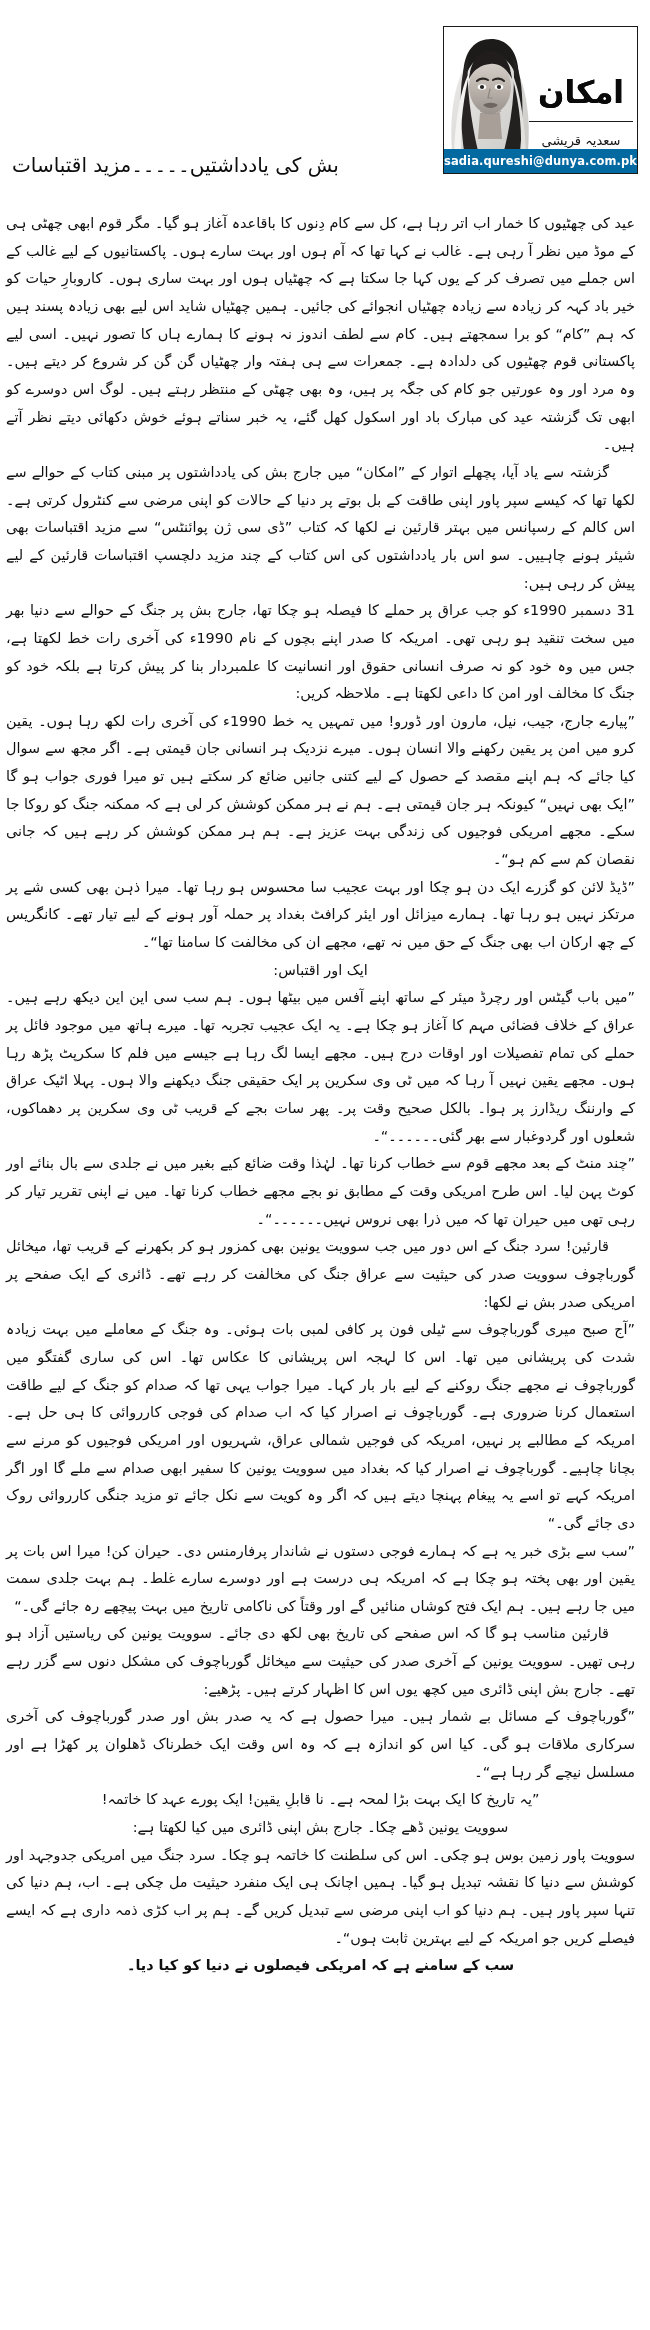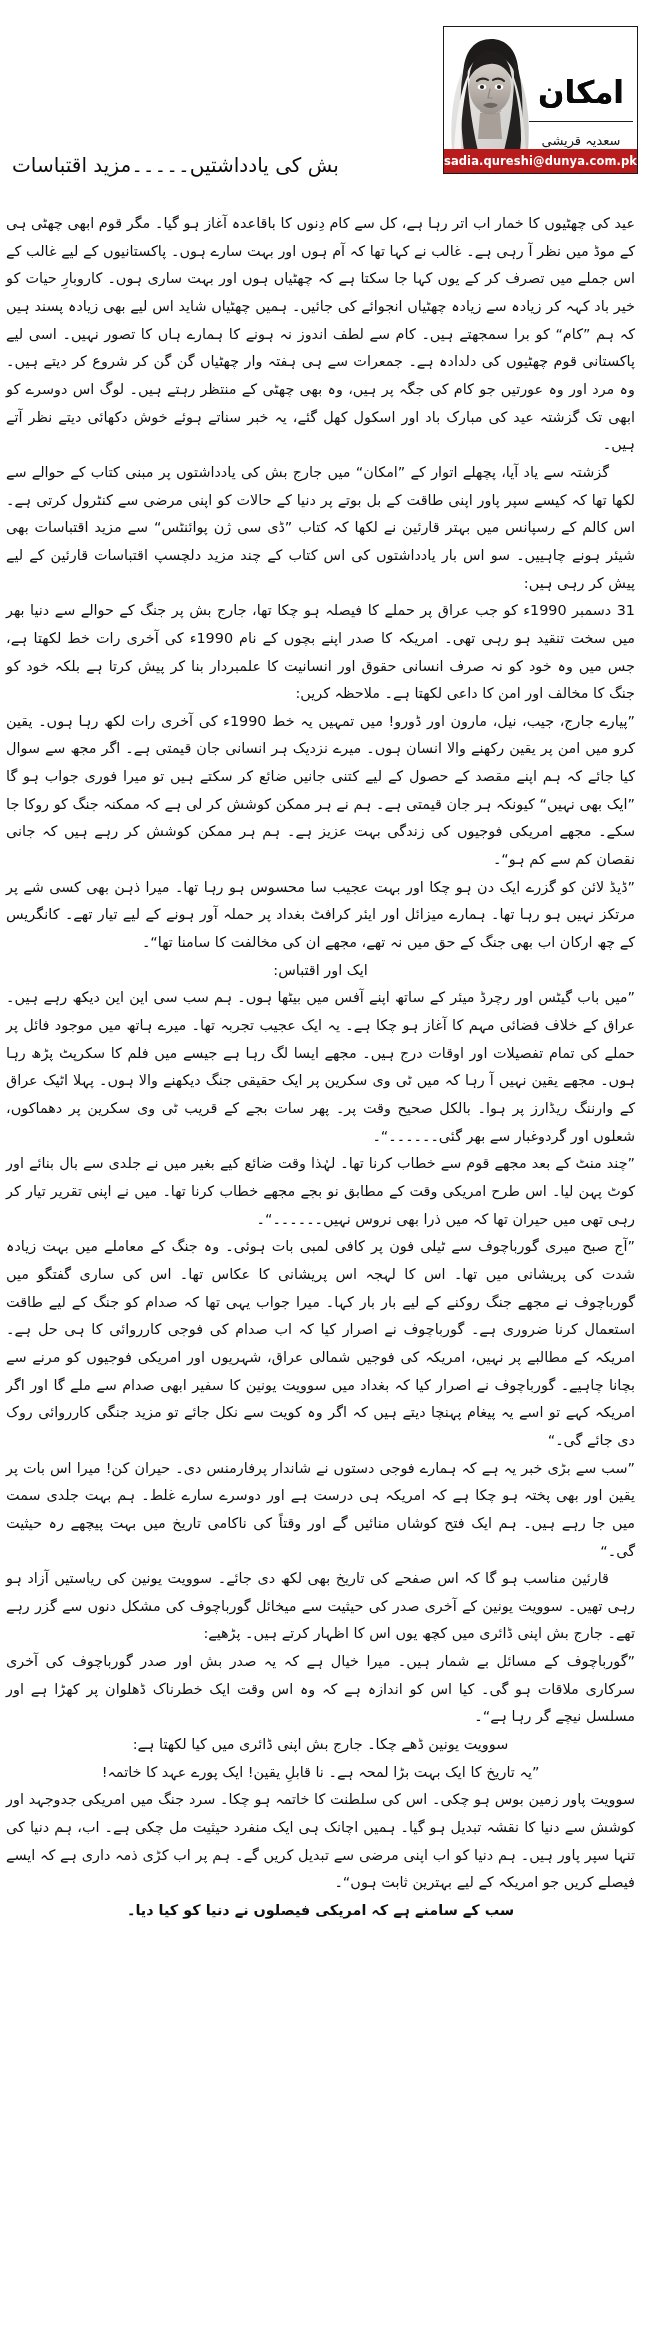--- a/index.html
+++ b/index.html
@@ -78,21 +78,21 @@
     z-index:2;
     background:#ffffff;
   }
   .ph-svg{display:block;width:100%;height:100%;}
   .mast-email{
     position:absolute;
     left:0;
     right:0;
     bottom:0;
     height:24px;
-    background:#b91c1c;
+    background:#0369a1;
     color:#ffffff;
     display:flex;
     align-items:center;
     justify-content:center;
     z-index:5;
   }
   .mast-email span{
     font-family:"DejaVu Sans","Liberation Sans",sans-serif;
     font-size:11.5px;
     font-weight:bold;
@@ -214,21 +214,22 @@
 
 <div class="article" id="article-body">
     <p>عید کی چھٹیوں کا خمار اب اتر رہا ہے، کل سے کام دِنوں کا باقاعدہ آغاز ہو گیا۔ مگر قوم ابھی چھٹی ہی کے موڈ میں نظر آ رہی ہے۔ غالب نے کہا تھا کہ آم ہوں اور بہت سارے ہوں۔ پاکستانیوں کے لیے غالب کے اس جملے میں تصرف کر کے یوں کہا جا سکتا ہے کہ چھٹیاں ہوں اور بہت ساری ہوں۔ کاروبارِ حیات کو خیر باد کہہ کر زیادہ سے زیادہ چھٹیاں انجوائے کی جائیں۔ ہمیں چھٹیاں شاید اس لیے بھی زیادہ پسند ہیں کہ ہم ”کام“ کو برا سمجھتے ہیں۔ کام سے لطف اندوز نہ ہونے کا ہمارے ہاں کا تصور نہیں۔ اسی لیے پاکستانی قوم چھٹیوں کی دلدادہ ہے۔ جمعرات سے ہی ہفتہ وار چھٹیاں گن گن کر شروع کر دیتے ہیں۔ وہ مرد اور وہ عورتیں جو کام کی جگہ پر ہیں، وہ بھی چھٹی کے منتظر رہتے ہیں۔ لوگ اس دوسرے کو ابھی تک گزشتہ عید کی مبارک باد اور اسکول کھل گئے، یہ خبر سناتے ہوئے خوش دکھائی دیتے نظر آتے ہیں۔</p>
     <p class="indent">گزشتہ سے یاد آیا، پچھلے اتوار کے ”امکان“ میں جارج بش کی یادداشتوں پر مبنی کتاب کے حوالے سے لکھا تھا کہ کیسے سپر پاور اپنی طاقت کے بل بوتے پر دنیا کے حالات کو اپنی مرضی سے کنٹرول کرتی ہے۔ اس کالم کے رسپانس میں بہتر قارئین نے لکھا کہ کتاب ”ڈی سی ژن پوائنٹس“ سے مزید اقتباسات بھی شیئر ہونے چاہییں۔ سو اس بار یادداشتوں کی اس کتاب کے چند مزید دلچسپ اقتباسات قارئین کے لیے پیش کر رہی ہیں:</p>
     <p>31 دسمبر 1990ء کو جب عراق پر حملے کا فیصلہ ہو چکا تھا، جارج بش پر جنگ کے حوالے سے دنیا بھر میں سخت تنقید ہو رہی تھی۔ امریکہ کا صدر اپنے بچوں کے نام 1990ء کی آخری رات خط لکھتا ہے، جس میں وہ خود کو نہ صرف انسانی حقوق اور انسانیت کا علمبردار بنا کر پیش کرتا ہے بلکہ خود کو جنگ کا مخالف اور امن کا داعی لکھتا ہے۔ ملاحظہ کریں:</p>
     <p>”پیارے جارج، جیب، نیل، مارون اور ڈورو! میں تمہیں یہ خط 1990ء کی آخری رات لکھ رہا ہوں۔ یقین کرو میں امن پر یقین رکھنے والا انسان ہوں۔ میرے نزدیک ہر انسانی جان قیمتی ہے۔ اگر مجھ سے سوال کیا جائے کہ ہم اپنے مقصد کے حصول کے لیے کتنی جانیں ضائع کر سکتے ہیں تو میرا فوری جواب ہو گا ”ایک بھی نہیں“ کیونکہ ہر جان قیمتی ہے۔ ہم نے ہر ممکن کوشش کر لی ہے کہ ممکنہ جنگ کو روکا جا سکے۔ مجھے امریکی فوجیوں کی زندگی بہت عزیز ہے۔ ہم ہر ممکن کوشش کر رہے ہیں کہ جانی نقصان کم سے کم ہو“۔</p>
     <p>”ڈیڈ لائن کو گزرے ایک دن ہو چکا اور بہت عجیب سا محسوس ہو رہا تھا۔ میرا ذہن بھی کسی شے پر مرتکز نہیں ہو رہا تھا۔ ہمارے میزائل اور ایئر کرافٹ بغداد پر حملہ آور ہونے کے لیے تیار تھے۔ کانگریس کے چھ ارکان اب بھی جنگ کے حق میں نہ تھے، مجھے ان کی مخالفت کا سامنا تھا“۔</p>
     <p class="center">ایک اور اقتباس:</p>
     <p>”میں باب گیٹس اور رچرڈ میئر کے ساتھ اپنے آفس میں بیٹھا ہوں۔ ہم سب سی این این دیکھ رہے ہیں۔ عراق کے خلاف فضائی مہم کا آغاز ہو چکا ہے۔ یہ ایک عجیب تجربہ تھا۔ میرے ہاتھ میں موجود فائل پر حملے کی تمام تفصیلات اور اوقات درج ہیں۔ مجھے ایسا لگ رہا ہے جیسے میں فلم کا سکرپٹ پڑھ رہا ہوں۔ مجھے یقین نہیں آ رہا کہ میں ٹی وی سکرین پر ایک حقیقی جنگ دیکھنے والا ہوں۔ پہلا اٹیک عراق کے وارننگ ریڈارز پر ہوا۔ بالکل صحیح وقت پر۔ پھر سات بجے کے قریب ٹی وی سکرین پر دھماکوں، شعلوں اور گردوغبار سے بھر گئی۔۔۔۔۔۔“۔</p>
     <p>”چند منٹ کے بعد مجھے قوم سے خطاب کرنا تھا۔ لہٰذا وقت ضائع کیے بغیر میں نے جلدی سے بال بنائے اور کوٹ پہن لیا۔ اس طرح امریکی وقت کے مطابق نو بجے مجھے خطاب کرنا تھا۔ میں نے اپنی تقریر تیار کر رہی تھی میں حیران تھا کہ میں ذرا بھی نروس نہیں۔۔۔۔۔۔“۔</p>
+    <p class="indent">قارئین! سرد جنگ کے اس دور میں جب سوویت یونین بھی کمزور ہو کر بکھرنے کے قریب تھا، میخائل گورباچوف سوویت صدر کی حیثیت سے عراق جنگ کی مخالفت کر رہے تھے۔ ڈائری کے ایک صفحے پر امریکی صدر بش نے لکھا:</p>
     <p>”آج صبح میری گورباچوف سے ٹیلی فون پر کافی لمبی بات ہوئی۔ وہ جنگ کے معاملے میں بہت زیادہ شدت کی پریشانی میں تھا۔ اس کا لہجہ اس پریشانی کا عکاس تھا۔ اس کی ساری گفتگو میں گورباچوف نے مجھے جنگ روکنے کے لیے بار بار کہا۔ میرا جواب یہی تھا کہ صدام کو جنگ کے لیے طاقت استعمال کرنا ضروری ہے۔ گورباچوف نے اصرار کیا کہ اب صدام کی فوجی کارروائی کا ہی حل ہے۔ امریکہ کے مطالبے پر نہیں، امریکہ کی فوجیں شمالی عراق، شہریوں اور امریکی فوجیوں کو مرنے سے بچانا چاہیے۔ گورباچوف نے اصرار کیا کہ بغداد میں سوویت یونین کا سفیر ابھی صدام سے ملے گا اور اگر امریکہ کہے تو اسے یہ پیغام پہنچا دیتے ہیں کہ اگر وہ کویت سے نکل جائے تو مزید جنگی کارروائی روک دی جائے گی۔“</p>
-    <p>”سب سے بڑی خبر یہ ہے کہ ہمارے فوجی دستوں نے شاندار پرفارمنس دی۔ حیران کن! میرا اس بات پر یقین اور بھی پختہ ہو چکا ہے کہ امریکہ ہی درست ہے اور دوسرے سارے غلط۔ ہم بہت جلدی سمت میں جا رہے ہیں۔ ہم ایک فتح کوشاں منائیں گے اور وقتاً کی ناکامی تاریخ میں بہت پیچھے رہ حیثیت گی۔“</p>
+    <p>”سب سے بڑی خبر یہ ہے کہ ہمارے فوجی دستوں نے شاندار پرفارمنس دی۔ حیران کن! میرا اس بات پر یقین اور بھی پختہ ہو چکا ہے کہ امریکہ ہی درست ہے اور دوسرے سارے غلط۔ ہم بہت جلدی سمت میں جا رہے ہیں۔ ہم ایک فتح کوشاں منائیں گے اور وقتاً کی ناکامی تاریخ میں بہت پیچھے رہ جائے گی۔“</p>
     <p class="indent">قارئین مناسب ہو گا کہ اس صفحے کی تاریخ بھی لکھ دی جائے۔ سوویت یونین کی ریاستیں آزاد ہو رہی تھیں۔ سوویت یونین کے آخری صدر کی حیثیت سے میخائل گورباچوف کی مشکل دنوں سے گزر رہے تھے۔ جارج بش اپنی ڈائری میں کچھ یوں اس کا اظہار کرتے ہیں۔ پڑھیے:</p>
-    <p>”گورباچوف کے مسائل بے شمار ہیں۔ میرا خیال ہے کہ یہ صدر بش اور صدر گورباچوف کی آخری سرکاری ملاقات ہو گی۔ کیا اس کو اندازہ ہے کہ وہ اس وقت ایک خطرناک ڈھلوان پر کھڑا ہے اور مسلسل نیچے گر رہا ہے“۔</p>
+    <p>”گورباچوف کے مسائل بے شمار ہیں۔ میرا حصول ہے کہ یہ صدر بش اور صدر گورباچوف کی آخری سرکاری ملاقات ہو گی۔ کیا اس کو اندازہ ہے کہ وہ اس وقت ایک خطرناک ڈھلوان پر کھڑا ہے اور مسلسل نیچے گر رہا ہے“۔</p>
+    <p class="center">”یہ تاریخ کا ایک بہت بڑا لمحہ ہے۔ نا قابلِ یقین! ایک پورے عہد کا خاتمہ!</p>
     <p class="center">سوویت یونین ڈھے چکا۔ جارج بش اپنی ڈائری میں کیا لکھتا ہے:</p>
-    <p class="center">”یہ تاریخ کا ایک بہت بڑا لمحہ ہے۔ نا قابلِ یقین! ایک پورے عہد کا خاتمہ!</p>
     <p>سوویت پاور زمین بوس ہو چکی۔ اس کی سلطنت کا خاتمہ ہو چکا۔ سرد جنگ میں امریکی جدوجہد اور کوشش سے دنیا کا نقشہ تبدیل ہو گیا۔ ہمیں اچانک ہی ایک منفرد حیثیت مل چکی ہے۔ اب، ہم دنیا کی تنہا سپر پاور ہیں۔ ہم دنیا کو اب اپنی مرضی سے تبدیل کریں گے۔ ہم پر اب کڑی ذمہ داری ہے کہ ایسے فیصلے کریں جو امریکہ کے لیے بہترین ثابت ہوں“۔</p>
     <p class="endline">سب کے سامنے ہے کہ امریکی فیصلوں نے دنیا کو کیا دیا۔</p>
   </div>
 
 </body></html>

